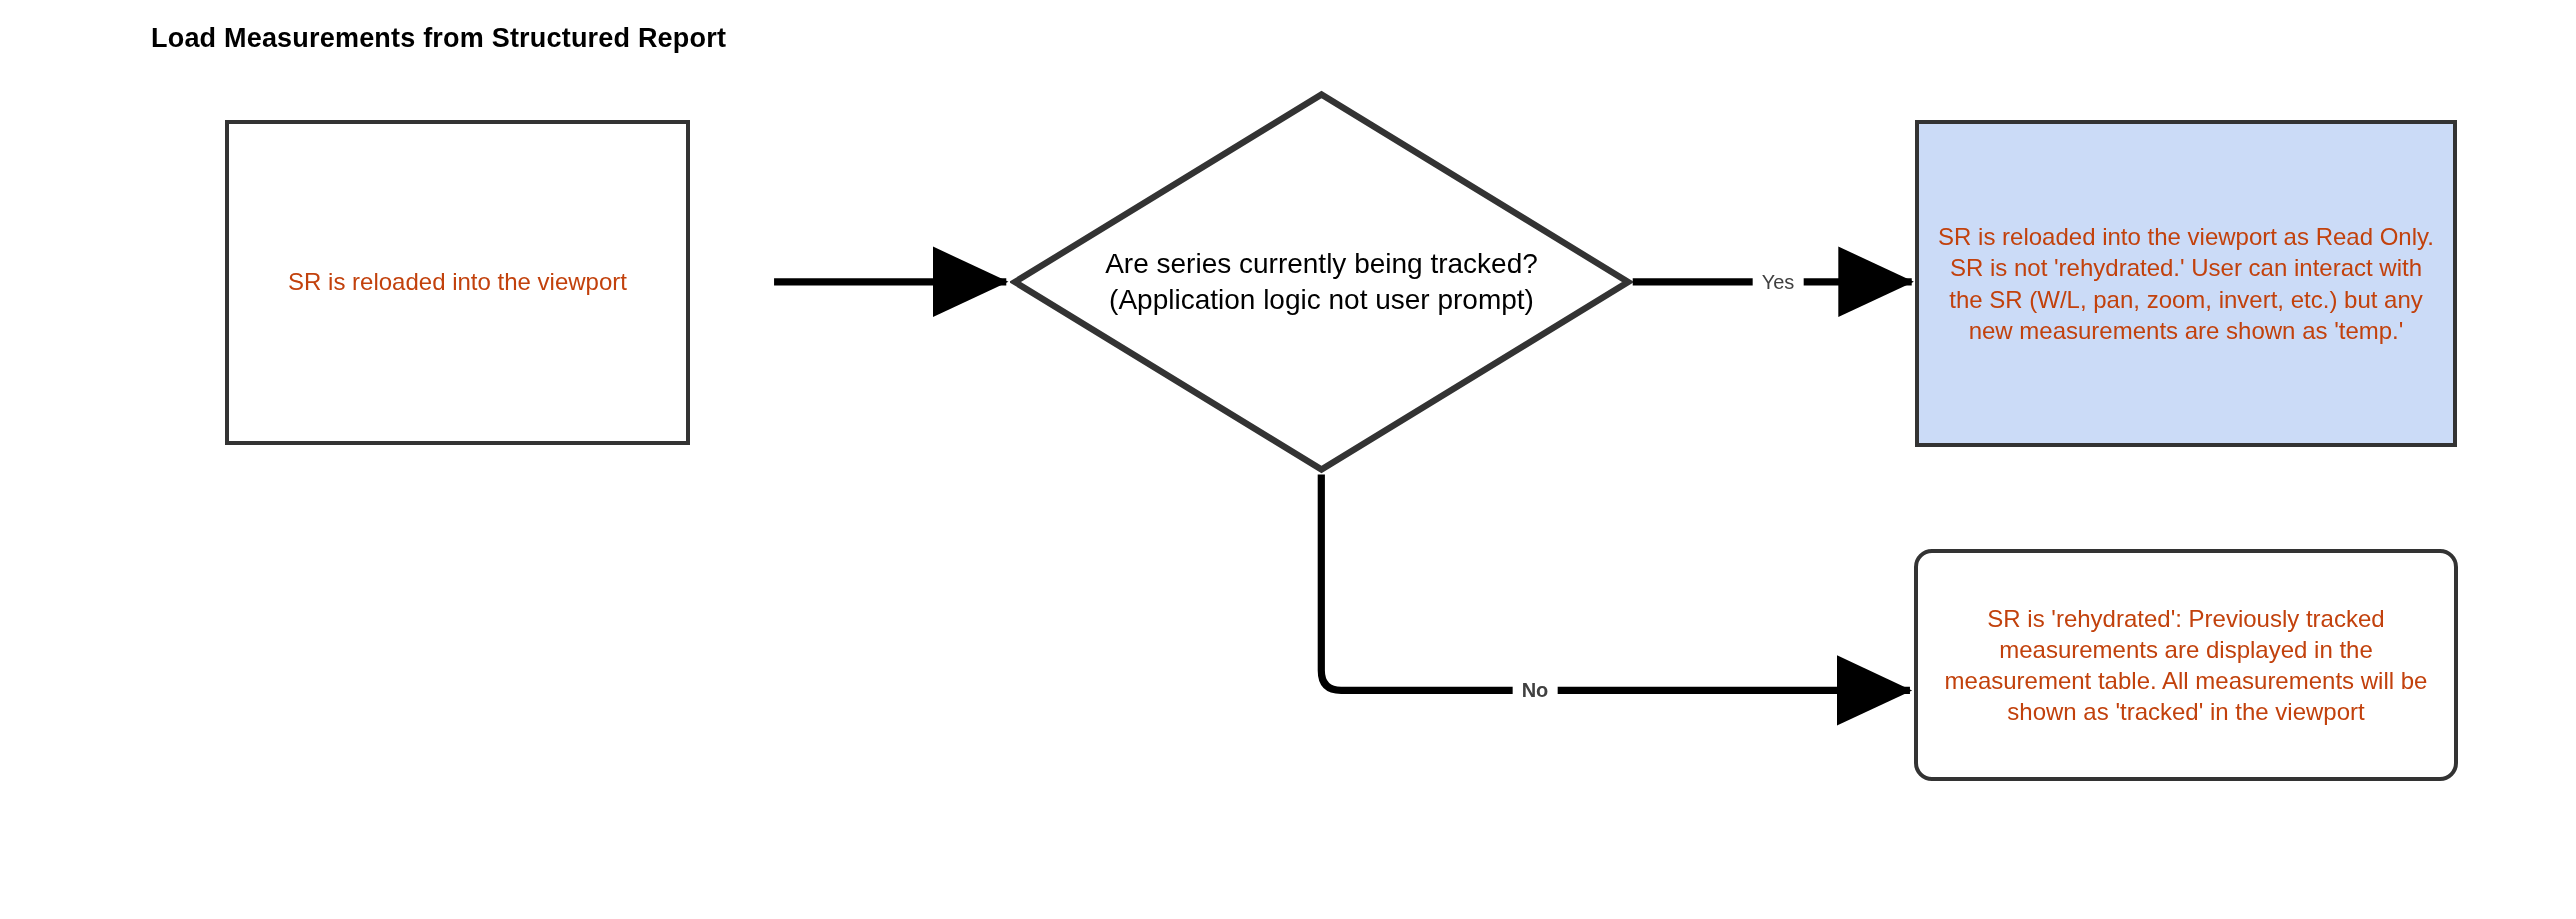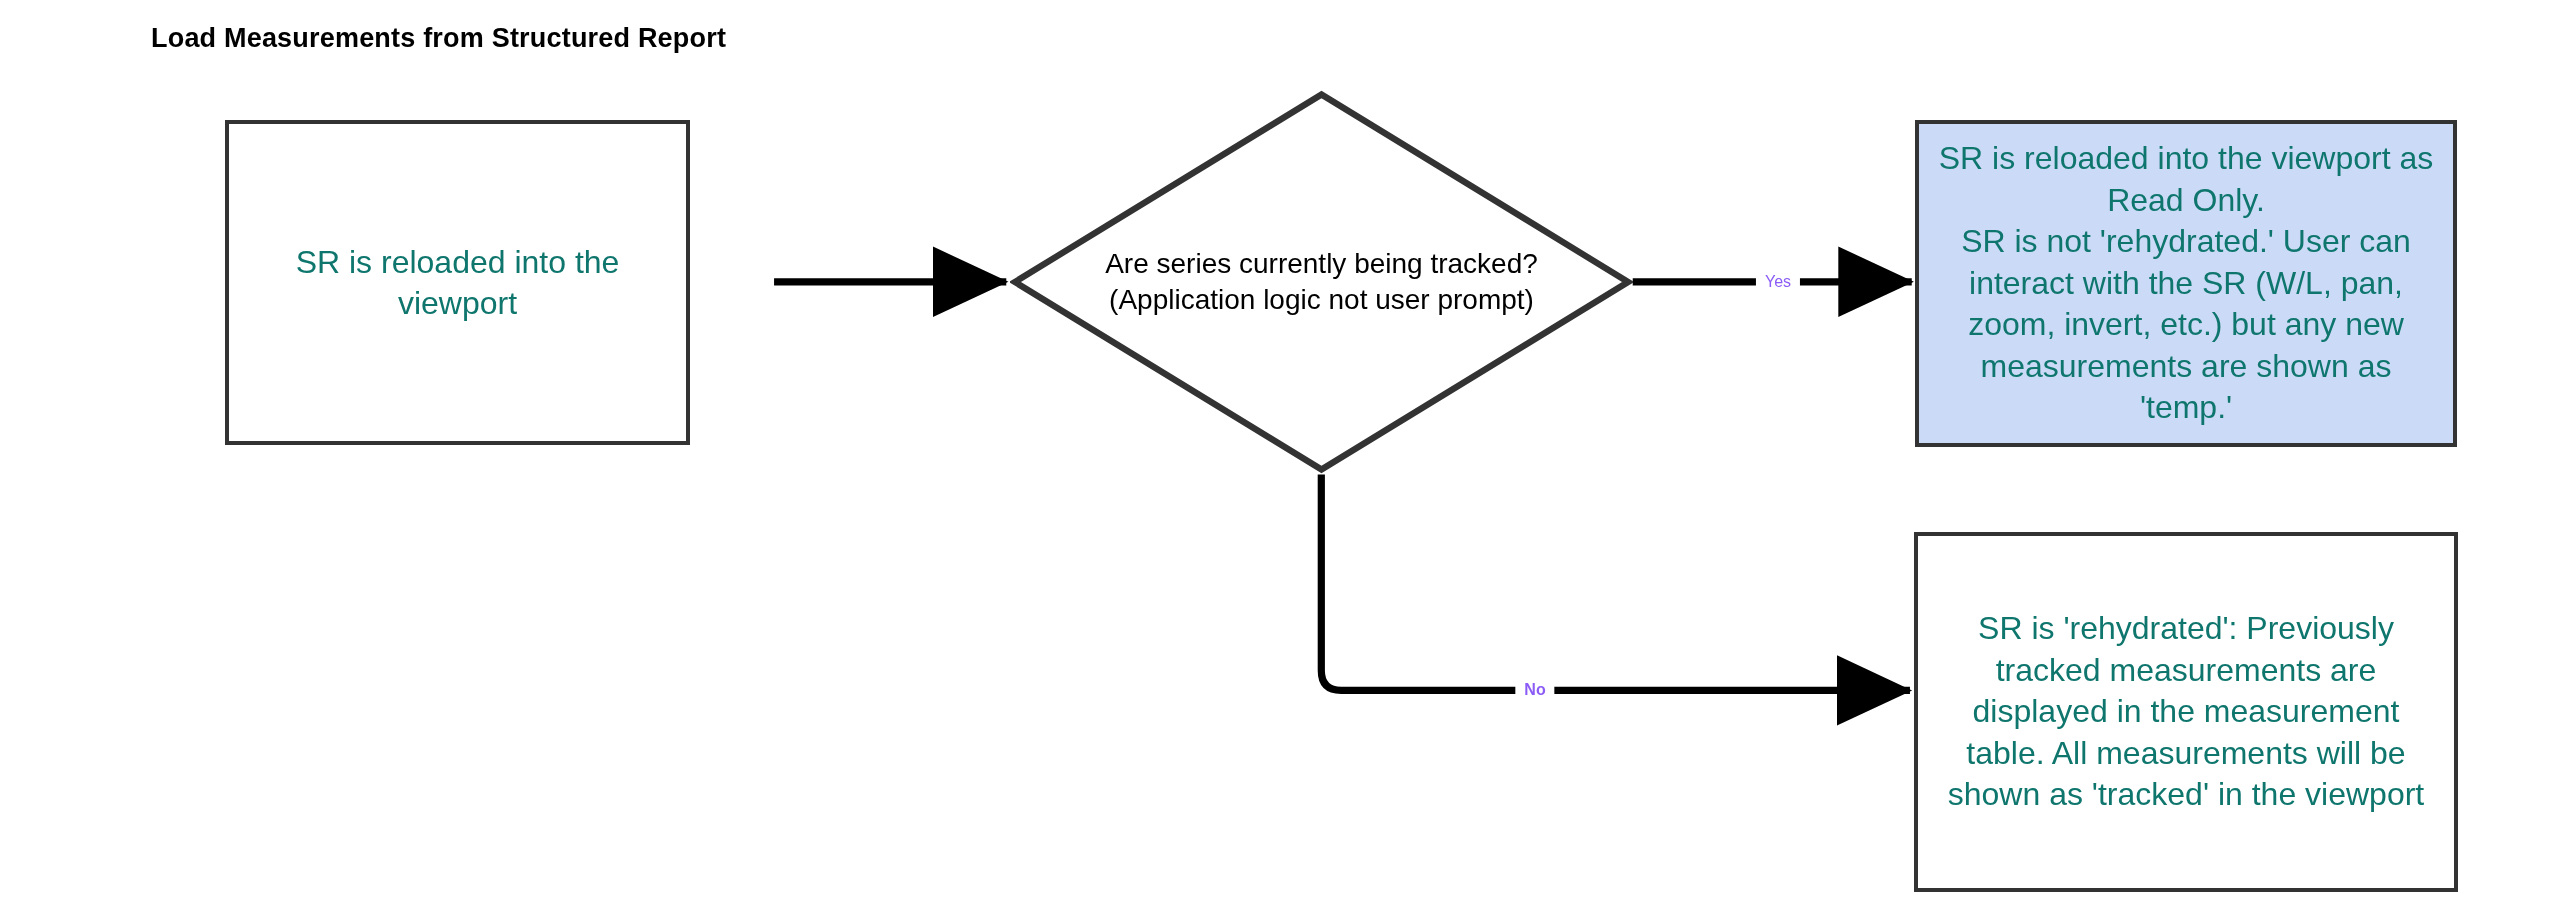--- a/index.html
+++ b/index.html
@@ -37,23 +37,23 @@
     position: absolute;
     box-sizing: border-box;
     border: 4.5px solid #333333;
     background: #ffffff;
     display: flex;
     align-items: center;
     justify-content: center;
     text-align: center;
   }
   .node-box .node-text {
-    font-size: 32px;
+    font-size: 24px;
     line-height: 1.28;
-    color: #0f766e;
+    color: #c2410c;
     white-space: pre-line;
     padding: 0 12.6px;
   }
 
   #box-start {
     left: 225px;
     top: 120px;
     width: 465px;
     height: 325px;
   }
@@ -62,23 +62,24 @@
     top: 120px;
     width: 542px;
     height: 327px;
     background: #cbdbf7;
   }
   #box-readonly .node-text {
     line-height: 1.30;
   }
   #box-rehydrated {
     left: 1914px;
-    top: 532px;
+    top: 549px;
     width: 544px;
-    height: 360px;
+    height: 232px;
+    border-radius: 18px;
   }
   #box-rehydrated .node-text {
     line-height: 1.30;
   }
 
   
   #decision-wrap {
     position: absolute;
     left: 1010px;
     top: 90px;
@@ -111,22 +112,22 @@
     position: absolute;
     left: 0;
     top: 0;
     width: 2576px;
     height: 920px;
     pointer-events: none;
   }
 
   .edge-label {
     position: absolute;
-    font-size: 16px;
-    color: #8b5cf6;
+    font-size: 20px;
+    color: #404040;
     background: #ffffff;
     padding: 1.8px 9px;
     white-space: nowrap;
     transform: translate(-50%, -50%);
   }
   #label-yes { left: 1778px; top: 282px; }
   #label-no  { left: 1535px; top: 690px; font-weight: bold; }
 </style>
 </head>
 <body>

